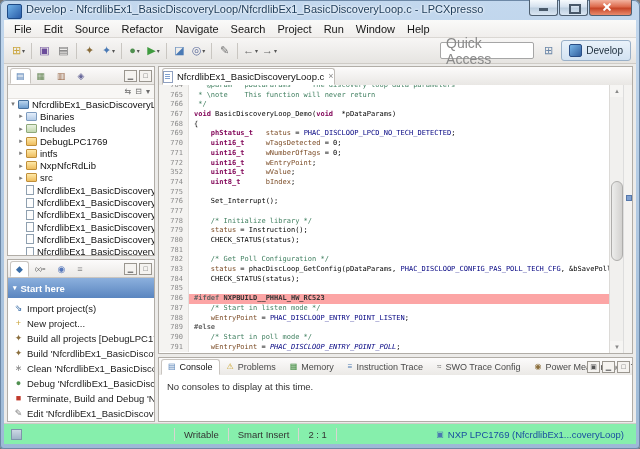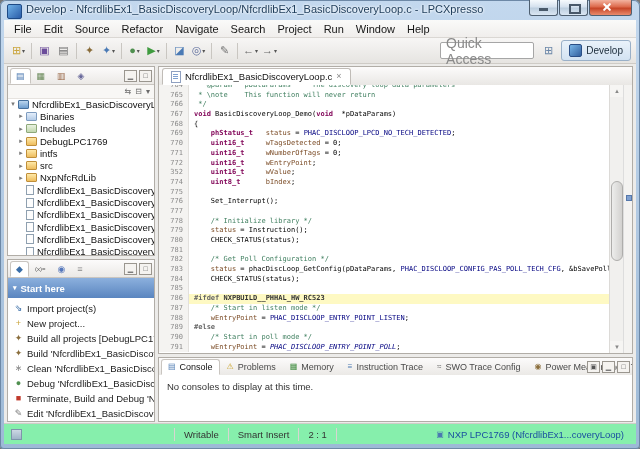--- a/index.html
+++ b/index.html
@@ -72,28 +72,28 @@
   .qrow{display:flex;align-items:center;height:15px;font-size:9.5px;color:#1a1a1a;white-space:nowrap;overflow:hidden;}
   .qicon{width:13px;flex:none;text-align:center;font-size:9px;line-height:9px;margin-right:2px;}
   
   .sash-v{position:absolute;left:151px;top:0;width:3px;bottom:0;cursor:ew-resize;}
   
   .edcol{position:absolute;left:154px;top:2px;right:3px;bottom:2px;}
   .ed-panel{position:absolute;top:0;left:0;right:0;height:288px;}
   .ed-tabs{height:18px;background:linear-gradient(#fcfbfb,#e9e7e4);border-bottom:1px solid #c9c5c0;
     display:flex;align-items:flex-end;padding-left:3px;}
   .ed-tab{height:17px;background:#fff;border:1px solid #c0bcb7;border-bottom-color:#fff;border-radius:3px 3px 0 0;
-    display:flex;align-items:center;gap:4px;padding:0 8px;font-size:9.5px;color:#111;box-sizing:border-box;}
+    display:flex;align-items:center;gap:4px;padding:0 0;font-size:9.5px;color:#111;box-sizing:border-box;}
   .cfile{width:8px;height:10px;background:#fff;border:1px solid #8fa0c0;position:relative;}
   .cfile::after{content:"";position:absolute;left:1px;top:2px;width:5px;height:1px;background:#7fa0d0;box-shadow:0 2px 0 #7fa0d0,0 4px 0 #7fa0d0;}
   .tab-close{color:#8a8a8a;font-size:9px;line-height:9px;}
   .ed-body{position:absolute;top:18px;left:0;right:0;bottom:0;background:#fff;overflow:hidden;}
   .code{position:absolute;left:0;top:-4px;right:22px;bottom:0;overflow:hidden;}
   .cl{display:flex;height:9.7px;line-height:9.7px;font-family:"DejaVu Sans Mono",monospace;font-size:7px;white-space:pre;}
-  .cl.hl{background:#fef9c3;}
+  .cl.hl{background:#fca5a5;}
   .ln{width:30px;flex:none;text-align:right;padding-right:5px;box-sizing:border-box;color:#8a8a8a;
     background:#f4f3f1;border-right:1px solid #e2e0dd;margin-right:5px;}
   .tk-p{color:#000;}
   .tk-k{color:#7f0055;font-weight:bold;}
   .tk-c{color:#3f7f5f;}
   .tk-d{color:#666;font-weight:bold;}
   .tk-m{color:#000080;}
   .tk-mi{color:#000080;font-style:italic;}
   .tk-b{color:#333;font-weight:bold;}
   .tk-v{color:#7a4a24;}
@@ -261,26 +261,26 @@
                 <span>DebugLPC1769</span>
               </div>
               <div class="trow" style="padding-left: 8px;">
                 <span class="arrow">▸</span>
                 <span class="ti i-folder"></span>
                 <span>intfs</span>
               </div>
               <div class="trow" style="padding-left: 8px;">
                 <span class="arrow">▸</span>
                 <span class="ti i-folder"></span>
+                <span>NxpNfcRdLib</span>
+              </div>
+              <div class="trow" style="padding-left: 8px;">
+                <span class="arrow">▸</span>
+                <span class="ti i-folder"></span>
                 <span>src</span>
-              </div>
-              <div class="trow" style="padding-left: 8px;">
-                <span class="arrow">▸</span>
-                <span class="ti i-folder"></span>
-                <span>NxpNfcRdLib</span>
               </div>
               <div class="trow" style="padding-left: 8px;">
                 <span class="arrow"></span>
                 <span class="ti i-file"></span>
                 <span>NfcrdlibEx1_BasicDiscoveryL...</span>
               </div>
               <div class="trow" style="padding-left: 8px;">
                 <span class="arrow"></span>
                 <span class="ti i-file"></span>
                 <span>NfcrdlibEx1_BasicDiscoveryL...</span>

